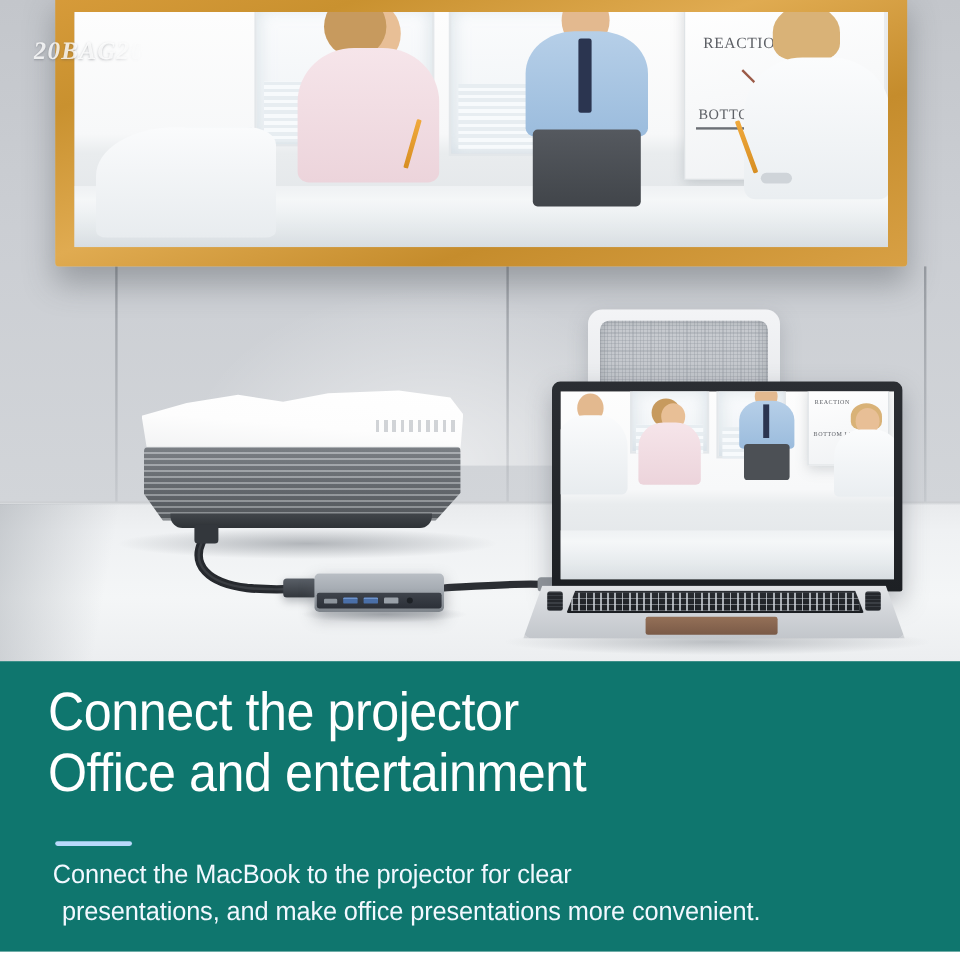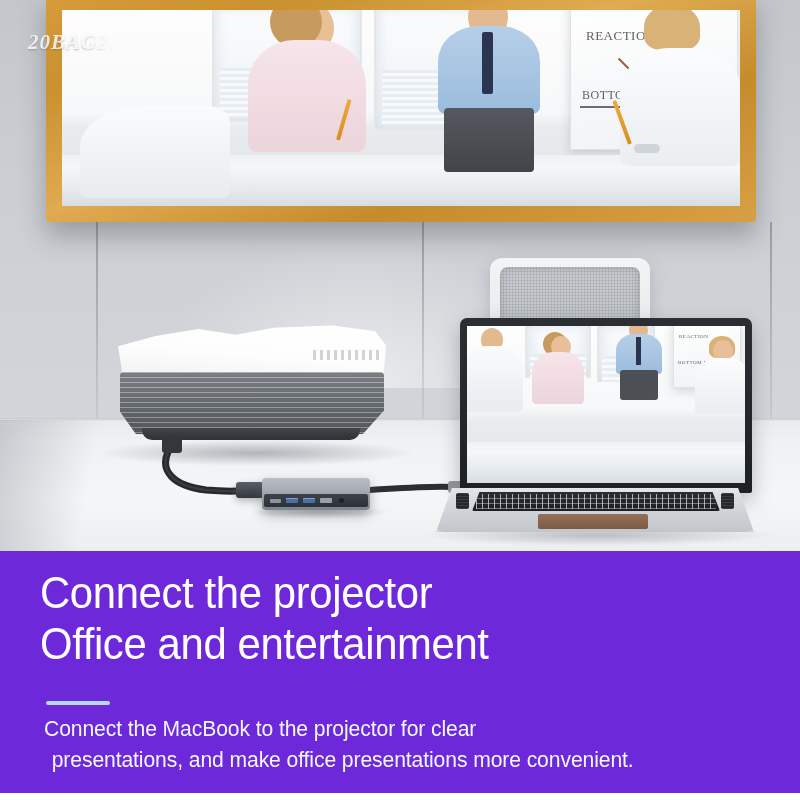--- a/index.html
+++ b/index.html
@@ -140,21 +140,21 @@
          background:radial-gradient(ellipse at 50% 50%,rgba(95,101,109,.36),rgba(95,101,109,0) 70%); }
 
   
   .watermark { position:absolute; left:28px; top:30px; font-family:"Liberation Serif",serif;
          font-style:italic; font-weight:700; font-size:21px; letter-spacing:1px;
          color:rgba(255,255,255,.82); text-shadow:0 1px 2px rgba(70,75,82,.35);
          -webkit-mask-image:linear-gradient(90deg,#000 0%,#000 62%,rgba(0,0,0,.15) 88%,rgba(0,0,0,0) 100%);
          mask-image:linear-gradient(90deg,#000 0%,#000 62%,rgba(0,0,0,.15) 88%,rgba(0,0,0,0) 100%);text-align:right; }
 
   
-  .banner { position:absolute; left:0; top:551px; width:800px; height:242px; background:#6d28d9; }
+  .banner { position:absolute; left:0; top:551px; width:800px; height:242px; background:#0f766e; }
   .headline { position:absolute; left:40px; top:16px; width:720px; color:#ffffff;
          font-family:"Liberation Sans", sans-serif; font-weight:400; font-size:45px; line-height:1.14;
          letter-spacing:-.4px; transform:scaleX(.93); transform-origin:left center; }
   .divider { position:absolute; left:46px; top:150px; width:64px; height:4px;
          background:#b9d9fb; border-radius:2px; }
   .subcopy { position:absolute; left:44px; top:162px; width:730px; color:#f2f8ff;
          font-family:"Liberation Sans", sans-serif; font-weight:400; font-size:22px; line-height:1.42;
          letter-spacing:-.1px; transform:scaleX(.96); transform-origin:left center; }
   .sub-l2 { padding-left:8px; display:block; }
 </style>

